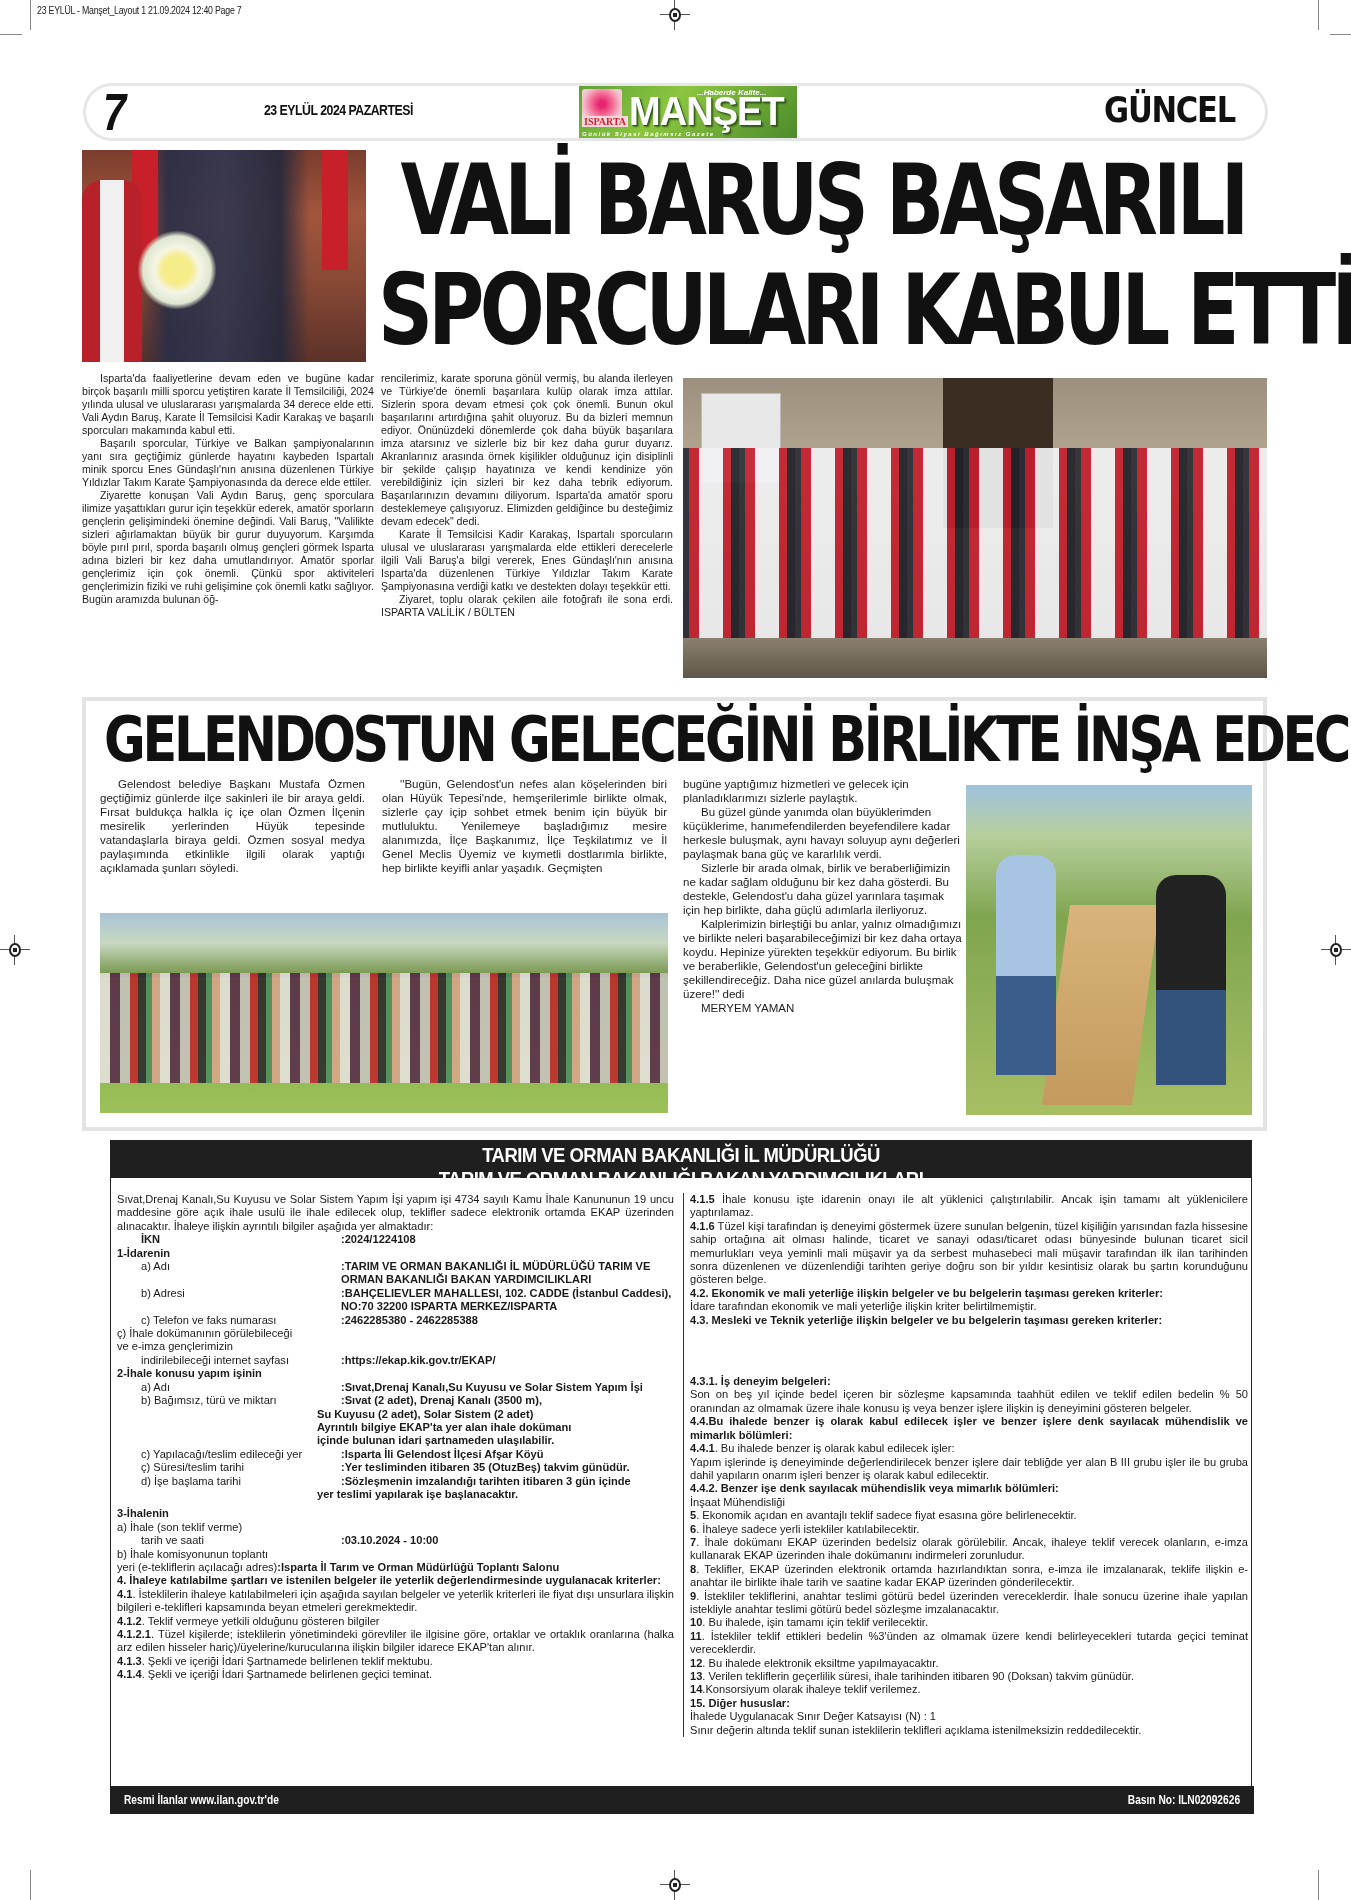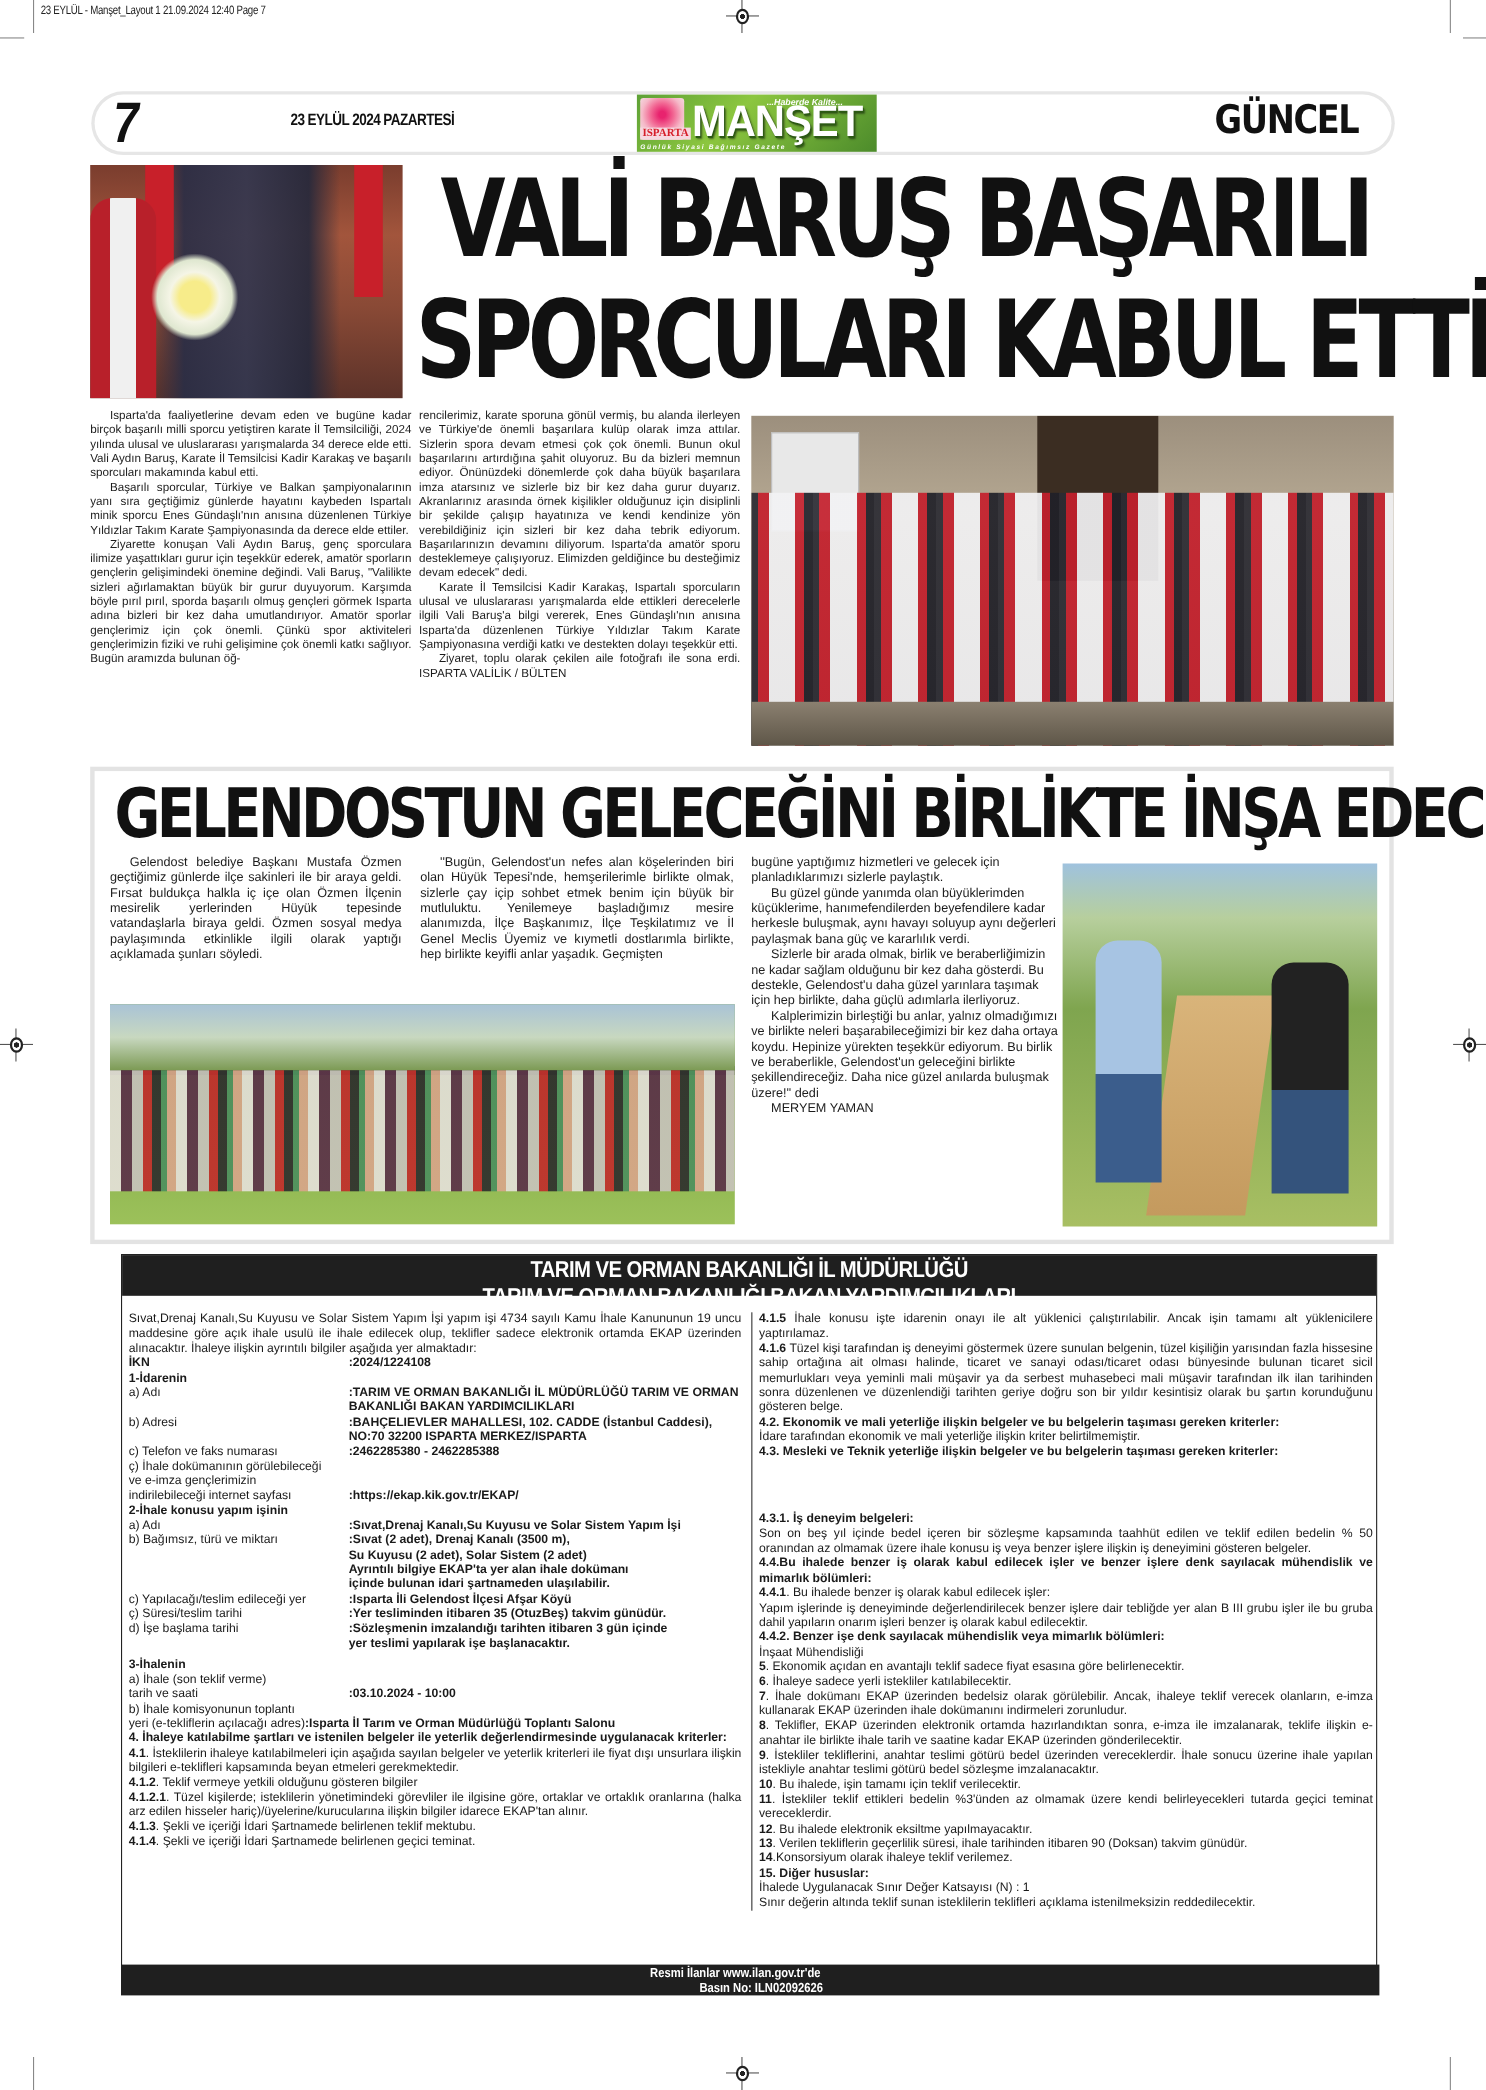--- a/index.html
+++ b/index.html
@@ -74,24 +74,24 @@
   .ann { position: absolute; left: 110px; top: 1140px; width: 1142px; height: 648px; border: 1px solid #222; }
   .ann-header { position: absolute; left: 0; top: 0; width: 100%; height: 37px; background: #1f1f1f; color: #fff; text-align: center; font-family: "Liberation Sans", sans-serif; font-weight: bold; }
   .ann-header div { font-size: 21px; line-height: 24px; letter-spacing: -0.6px; transform: scaleX(0.88); }
   .ann-header .l1 { padding-top: 2px; }
   .ann-col { position: absolute; top: 52px; font-family: "Liberation Sans", sans-serif; font-size: 11.1px; line-height: 13.4px; color: #1a1a1a; }
   .ann-left { left: 6px; width: 557px; }
   .ann-right { left: 572px; width: 565px; border-left: 1px solid #333; padding-left: 6px; }
   .ann-col p { text-align: justify; }
   .ann-col b { font-weight: bold; }
   .kv { display: flex; }
-  .kv .k { width: 200px; flex-shrink: 0; }
+  .kv .k { width: 200px; flex-shrink: 0; margin-left: 24px; }
   .kv .v { font-weight: bold; }
   .indent-v { padding-left: 200px; font-weight: bold; }
-  .ann-footer { position: absolute; left: -1px; bottom: -27px; width: 1144px; height: 28px; background: #1f1f1f; color: #fff; font-weight: bold; font-size: 12px; display: flex; justify-content: space-between; align-items: center; padding: 0 14px 0 14px; flex-direction: column; }
+  .ann-footer { position: absolute; left: -1px; bottom: -27px; width: 1144px; height: 28px; background: #1f1f1f; color: #fff; font-weight: bold; font-size: 12px; display: flex; justify-content: space-between; align-items: center; padding: 0 14px 0 14px; }
   .ann-footer span { transform: scaleX(0.85); }
   .ann-footer .left { transform-origin: left; }
   .ann-footer .right { transform-origin: right; }
 </style>
 </head>
 <body>
 
 <div class="slug">23 EYLÜL - Manşet_Layout 1  21.09.2024  12:40  Page 7</div>
 <div class="crop-v" style="left:30px;top:0;height:30px;"></div>
 <div class="crop-v" style="left:1318px;top:0;height:30px;"></div>

